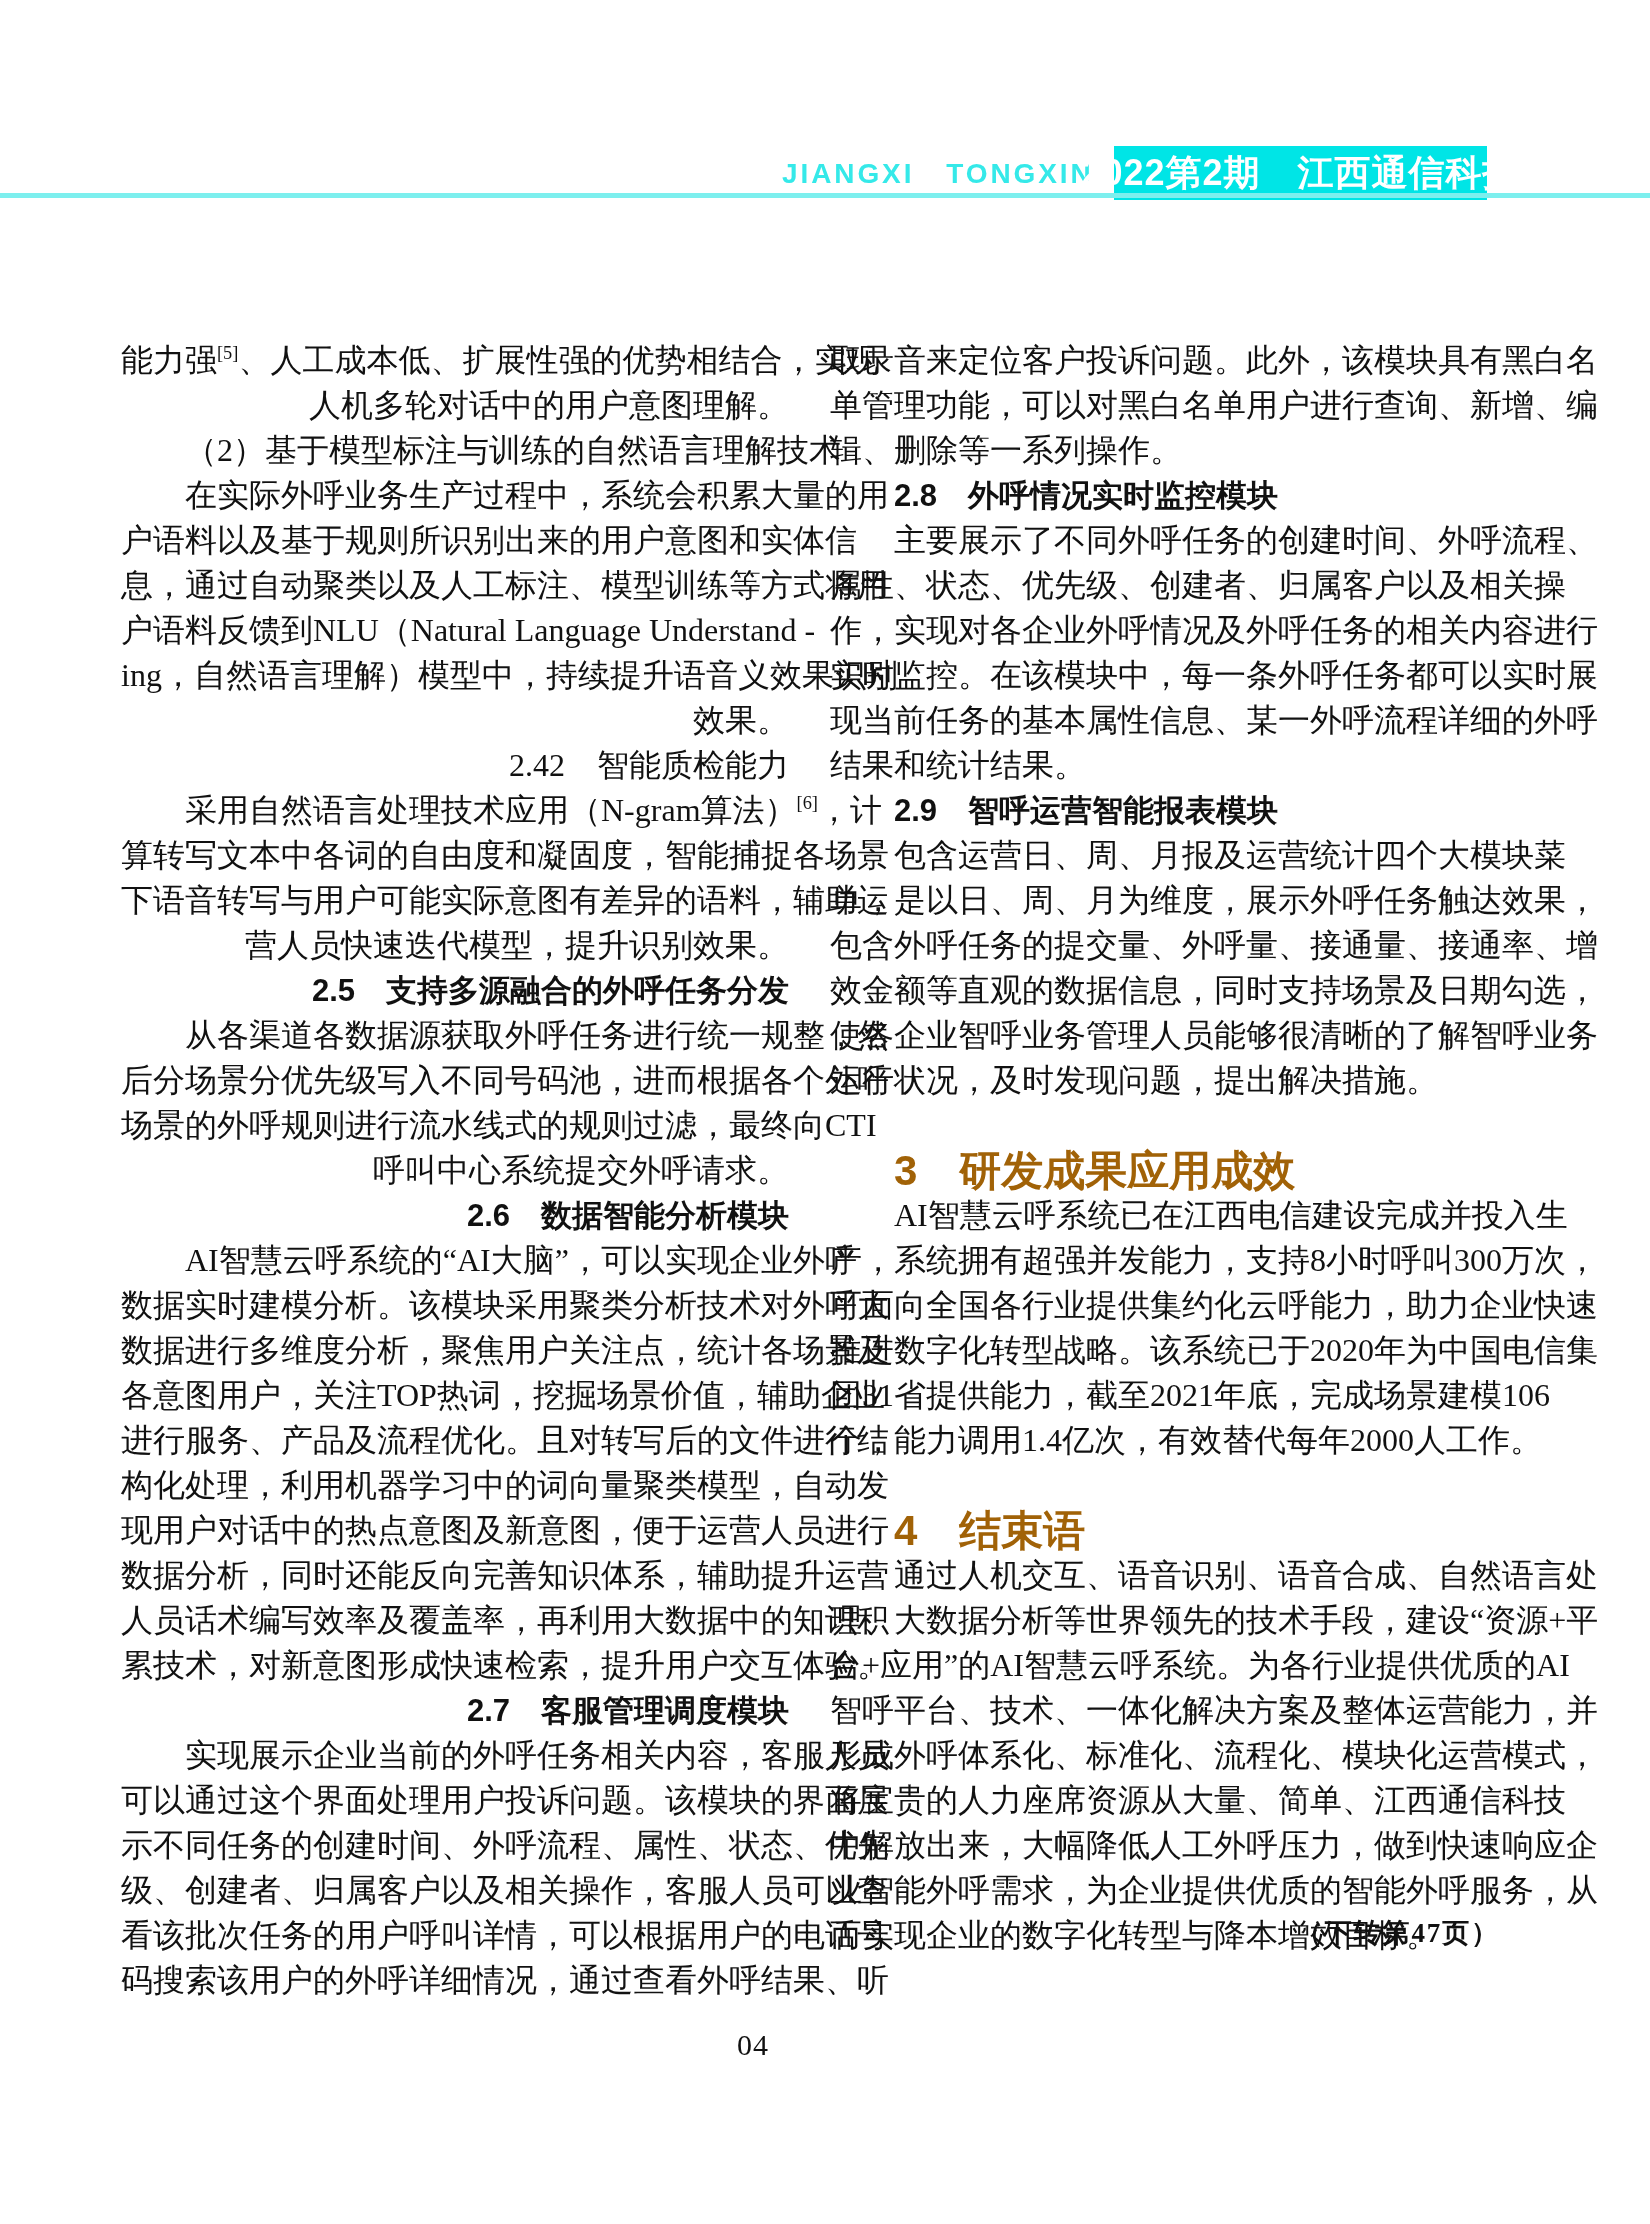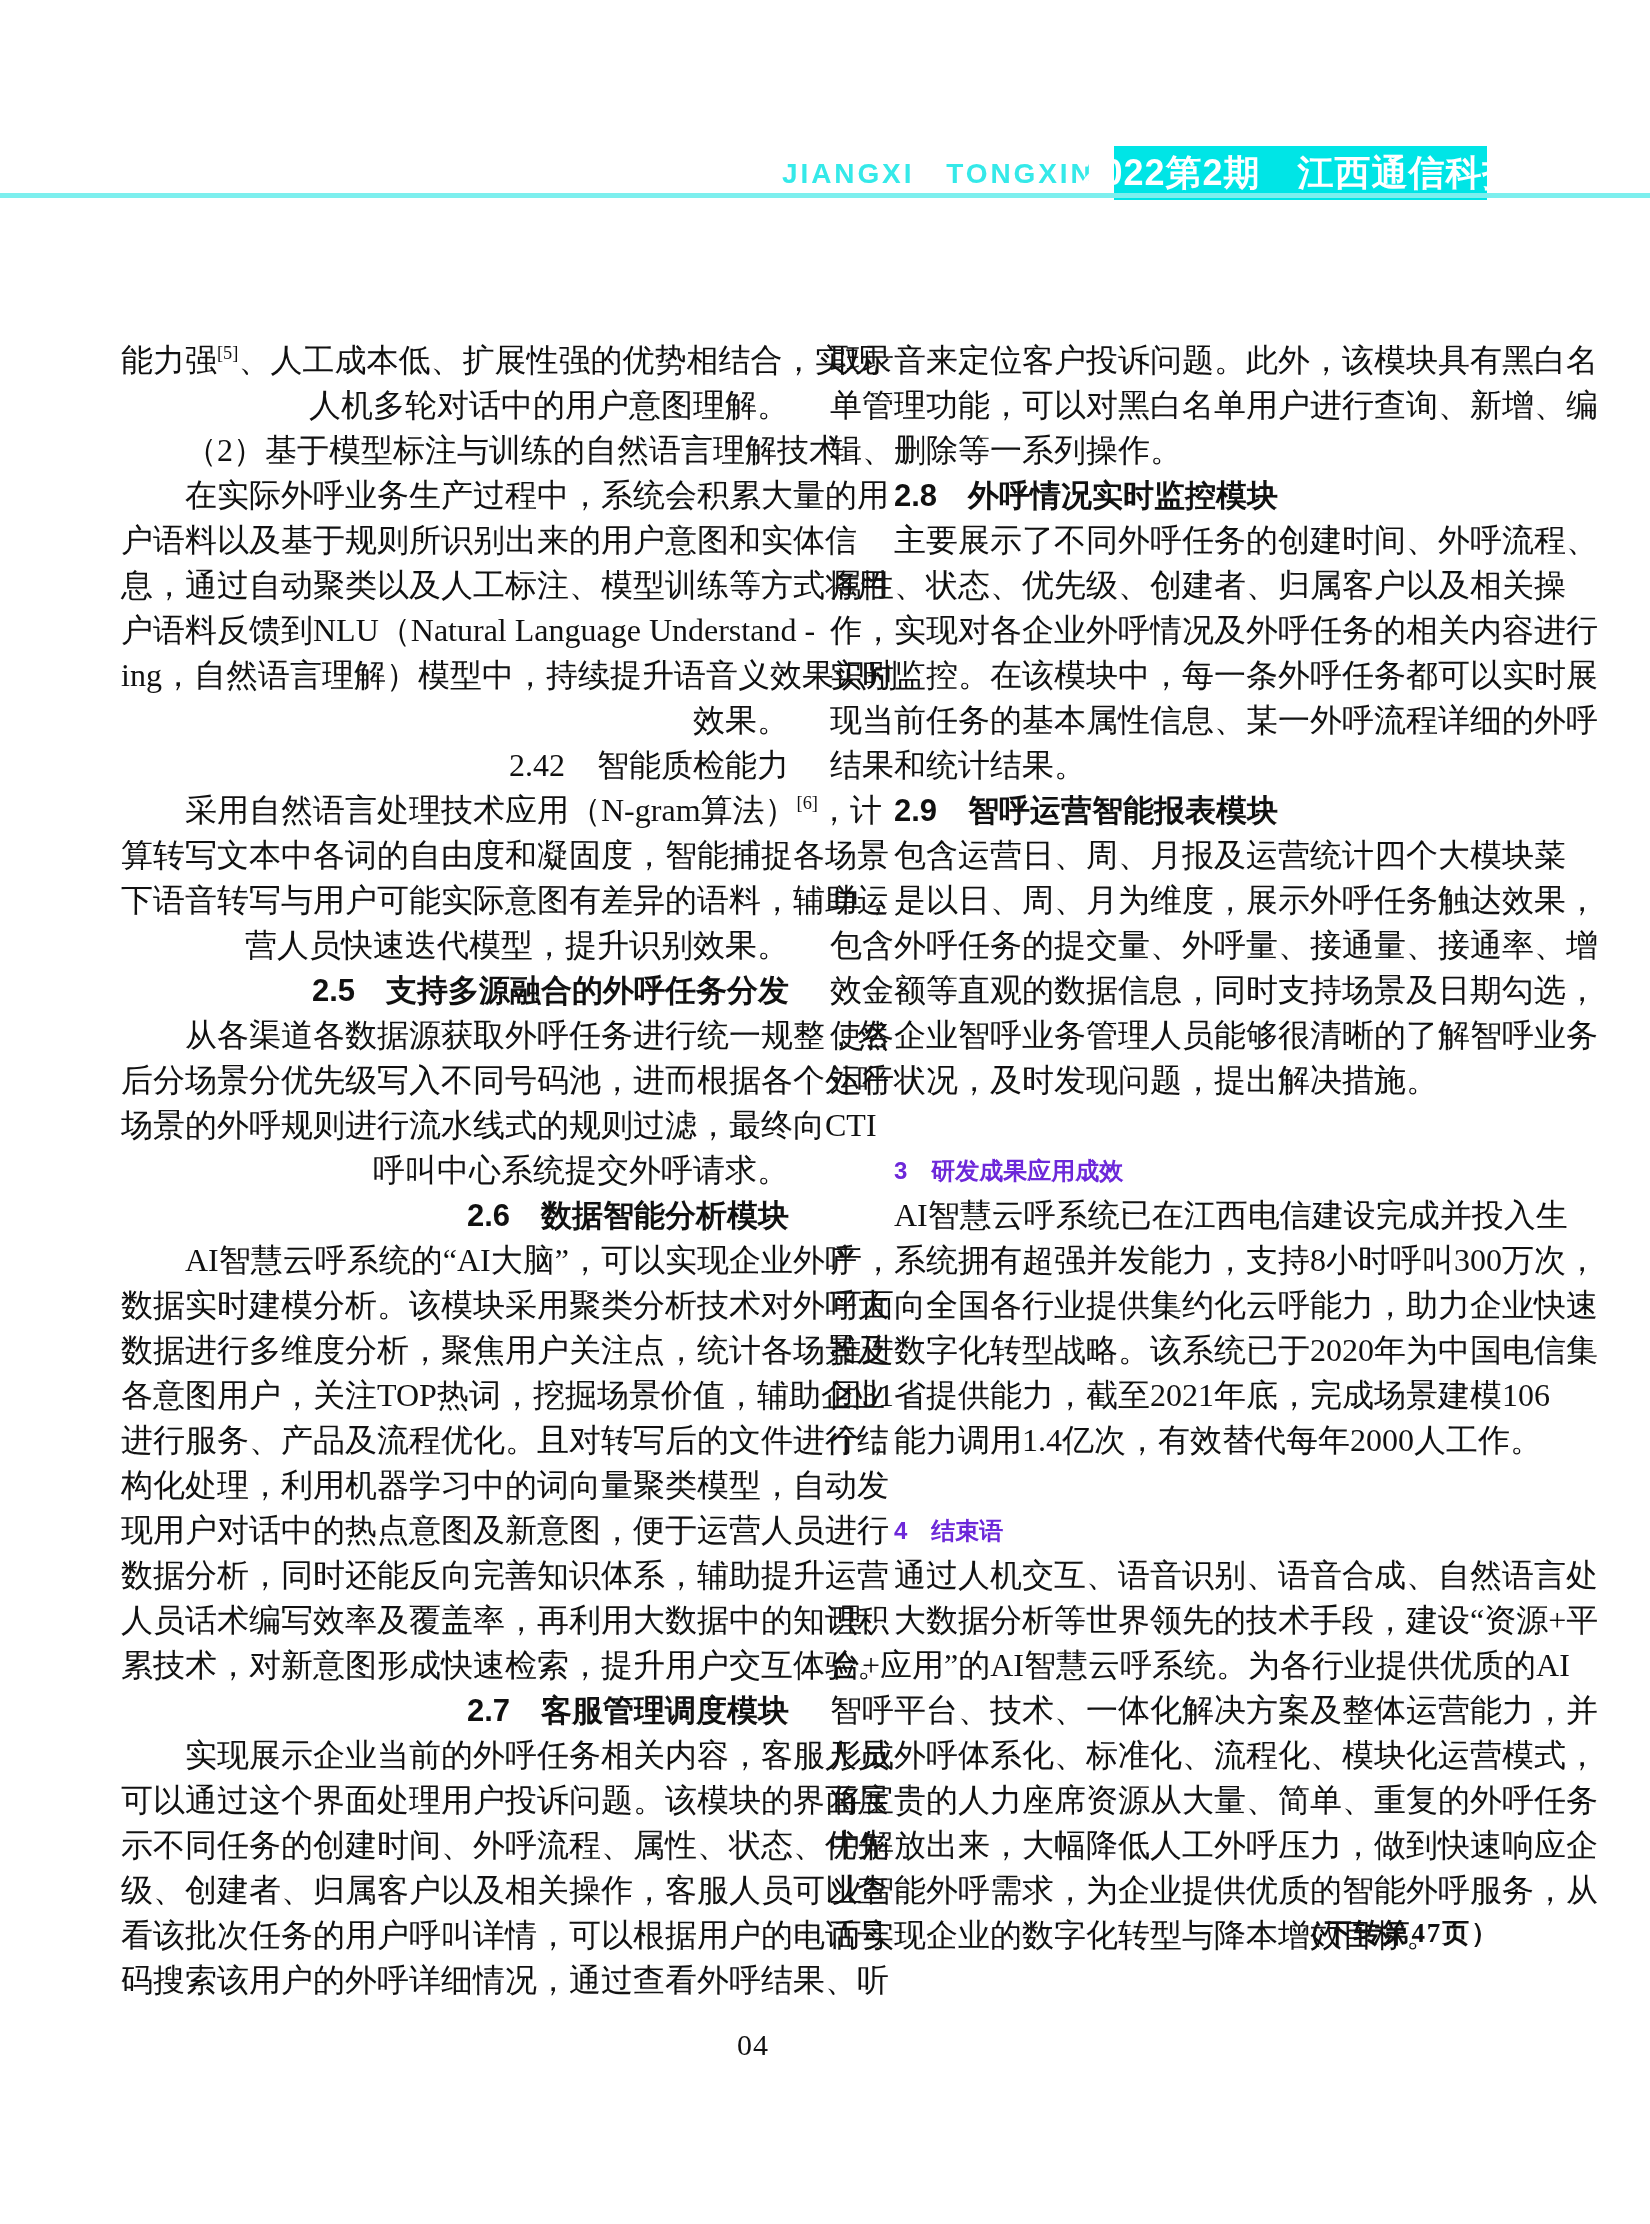--- a/index.html
+++ b/index.html
@@ -16,21 +16,21 @@
           letter-spacing:1px;white-space:nowrap;}
   .rule{position:absolute;left:0;top:193px;width:1651px;height:4.9px;background:#7defee;}
   
   .col{position:absolute;top:338px;font-size:32px;}
   .col-left{left:121px;width:668px;text-align:right;}
   .col-right{left:830px;width:670px;}
   .line{height:45px;line-height:45px;white-space:nowrap;overflow:visible;}
   .indent{padding-left:64px;}
   .h2{font-weight:bold;font-family:"Liberation Sans","DejaVu Sans",sans-serif;font-size:31px;}
   .h3{font-weight:normal;}
-  .hcyan{font-weight:bold;color:#6d28d9;font-family:"Liberation Sans","DejaVu Sans",sans-serif;font-size:24px;}
+  .hcyan{font-weight:bold;color:#a16207;font-family:"Liberation Sans","DejaVu Sans",sans-serif;font-size:42px;}
   .spacer{height:45px;}
   sup.ref{font-size:18.4px;vertical-align:super;line-height:0;}
   
   .cont-note{position:absolute;left:830px;top:1887px;width:670px;text-align:right;
              font-weight:bold;font-size:27px;letter-spacing:1.9px;margin-top:28px;}
   .page-num{position:absolute;left:737px;top:2028px;width:175px;text-align:left;
             font-size:30px;letter-spacing:1px;}
 </style>
 </head>
 <body>
@@ -106,21 +106,21 @@
       <div class="line body">推进数字化转型战略。该系统已于2020年为中国电信集</div>
       <div class="line body">团31省提供能力，截至2021年底，完成场景建模106</div>
       <div class="line body">个，能力调用1.4亿次，有效替代每年2000人工作。</div>
       <div class="line spacer"></div>
       <div class="line hcyan indent">4　结束语</div>
       <div class="line body indent">通过人机交互、语音识别、语音合成、自然语言处</div>
       <div class="line body">理、大数据分析等世界领先的技术手段，建设“资源+平</div>
       <div class="line body">台+应用”的AI智慧云呼系统。为各行业提供优质的AI</div>
       <div class="line body">智呼平台、技术、一体化解决方案及整体运营能力，并</div>
       <div class="line body">形成外呼体系化、标准化、流程化、模块化运营模式，</div>
-      <div class="line body">将宝贵的人力座席资源从大量、简单、重复的外呼任务</div>
+      <div class="line body">将宝贵的人力座席资源从大量、简单、江西通信科技</div>
       <div class="line body">中解放出来，大幅降低人工外呼压力，做到快速响应企</div>
       <div class="line body">业智能外呼需求，为企业提供优质的智能外呼服务，从</div>
       <div class="line body">而实现企业的数字化转型与降本增效目标。</div>
     </div>
 
   <div class="cont-note">（下转第47页）</div>
   <div class="page-num">04</div>
 
 </div>
 

